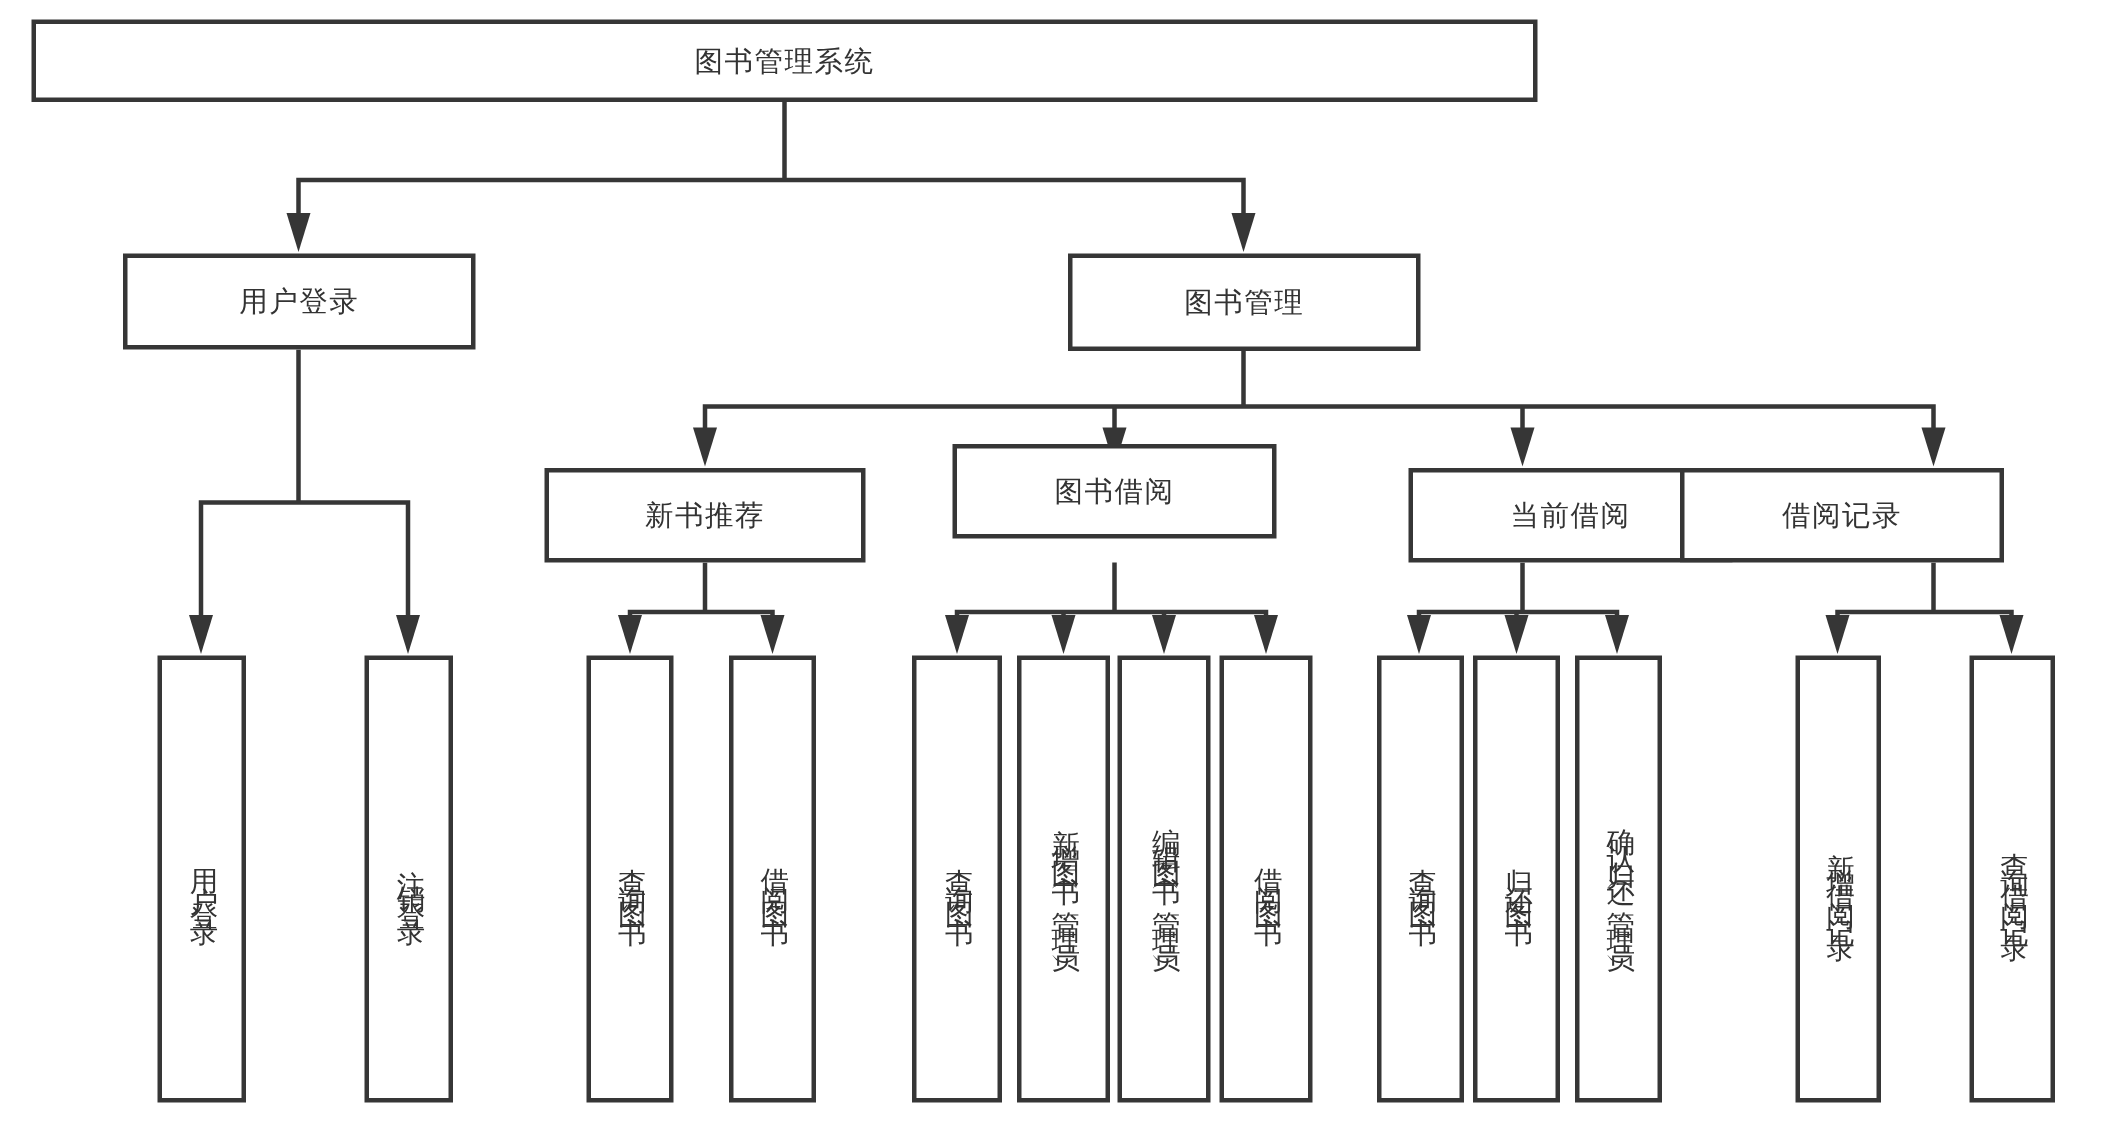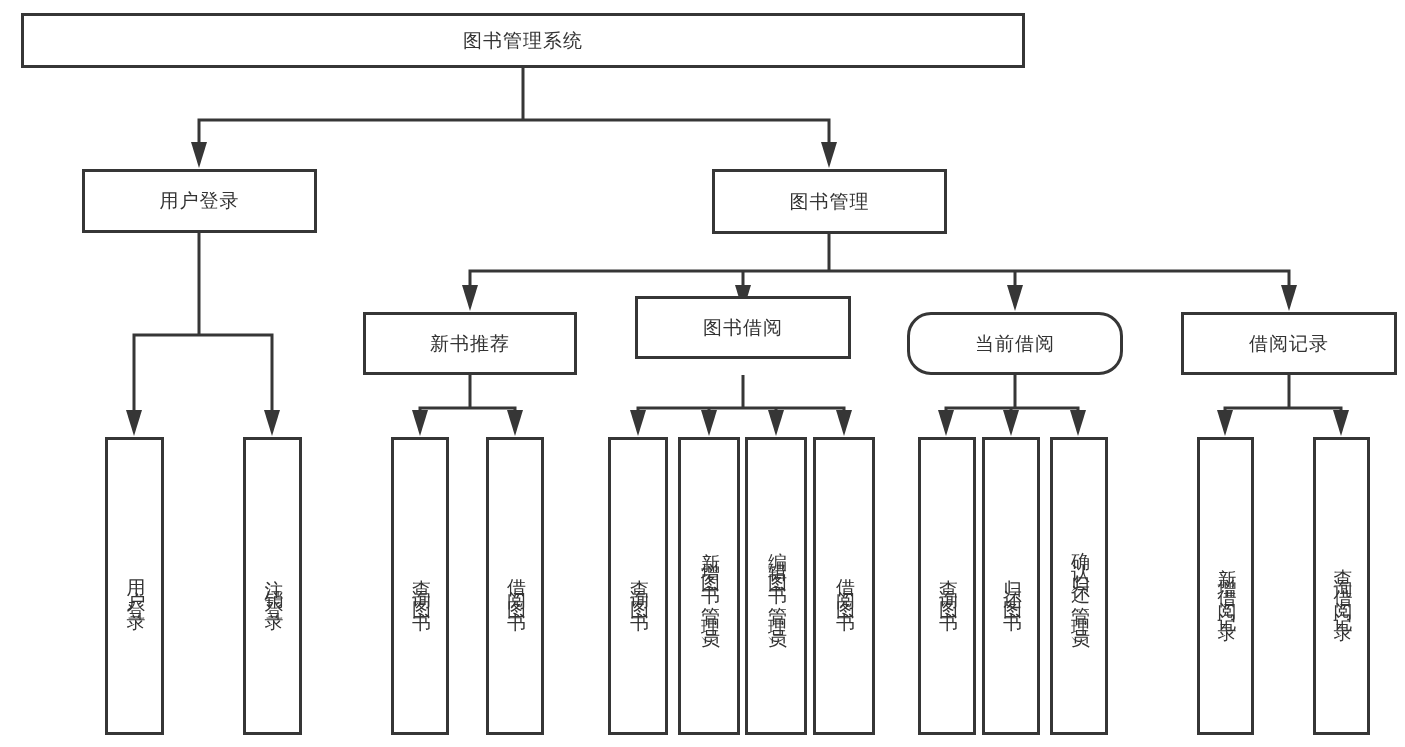--- a/index.html
+++ b/index.html
@@ -104,24 +104,24 @@
   <div class="box hbox" style="left:363px; top:312px; width:214px; height:63px;">
     <span>新书推荐</span>
   </div>
 
   <div class="box hbox" style="left:712px; top:169px; width:235px; height:65px;">
     <span>图书管理</span>
   </div>
   <div class="box hbox" style="left:635px; top:296px; width:216px; height:63px;">
     <span>图书借阅</span>
   </div>
-  <div class="box hbox" style="left:907px; top:312px; width:216px; height:63px;border-radius:24px;">
+  <div class="box hbox" style="left:939px; top:312px; width:216px; height:63px;">
     <span>当前借阅</span>
   </div>
-  <div class="box hbox" style="left:1181px; top:312px; width:216px; height:63px;">
+  <div class="box hbox" style="left:1120px; top:312px; width:216px; height:63px;">
     <span>借阅记录</span>
   </div>
 
   <div class="box leaf" style="left:105px; top:437px; width:59px; height:298px;">
     <span>用户登录</span>
   </div>
   <div class="box leaf" style="left:243px; top:437px; width:59px; height:298px;">
     <span>注销登录</span>
   </div>
 

